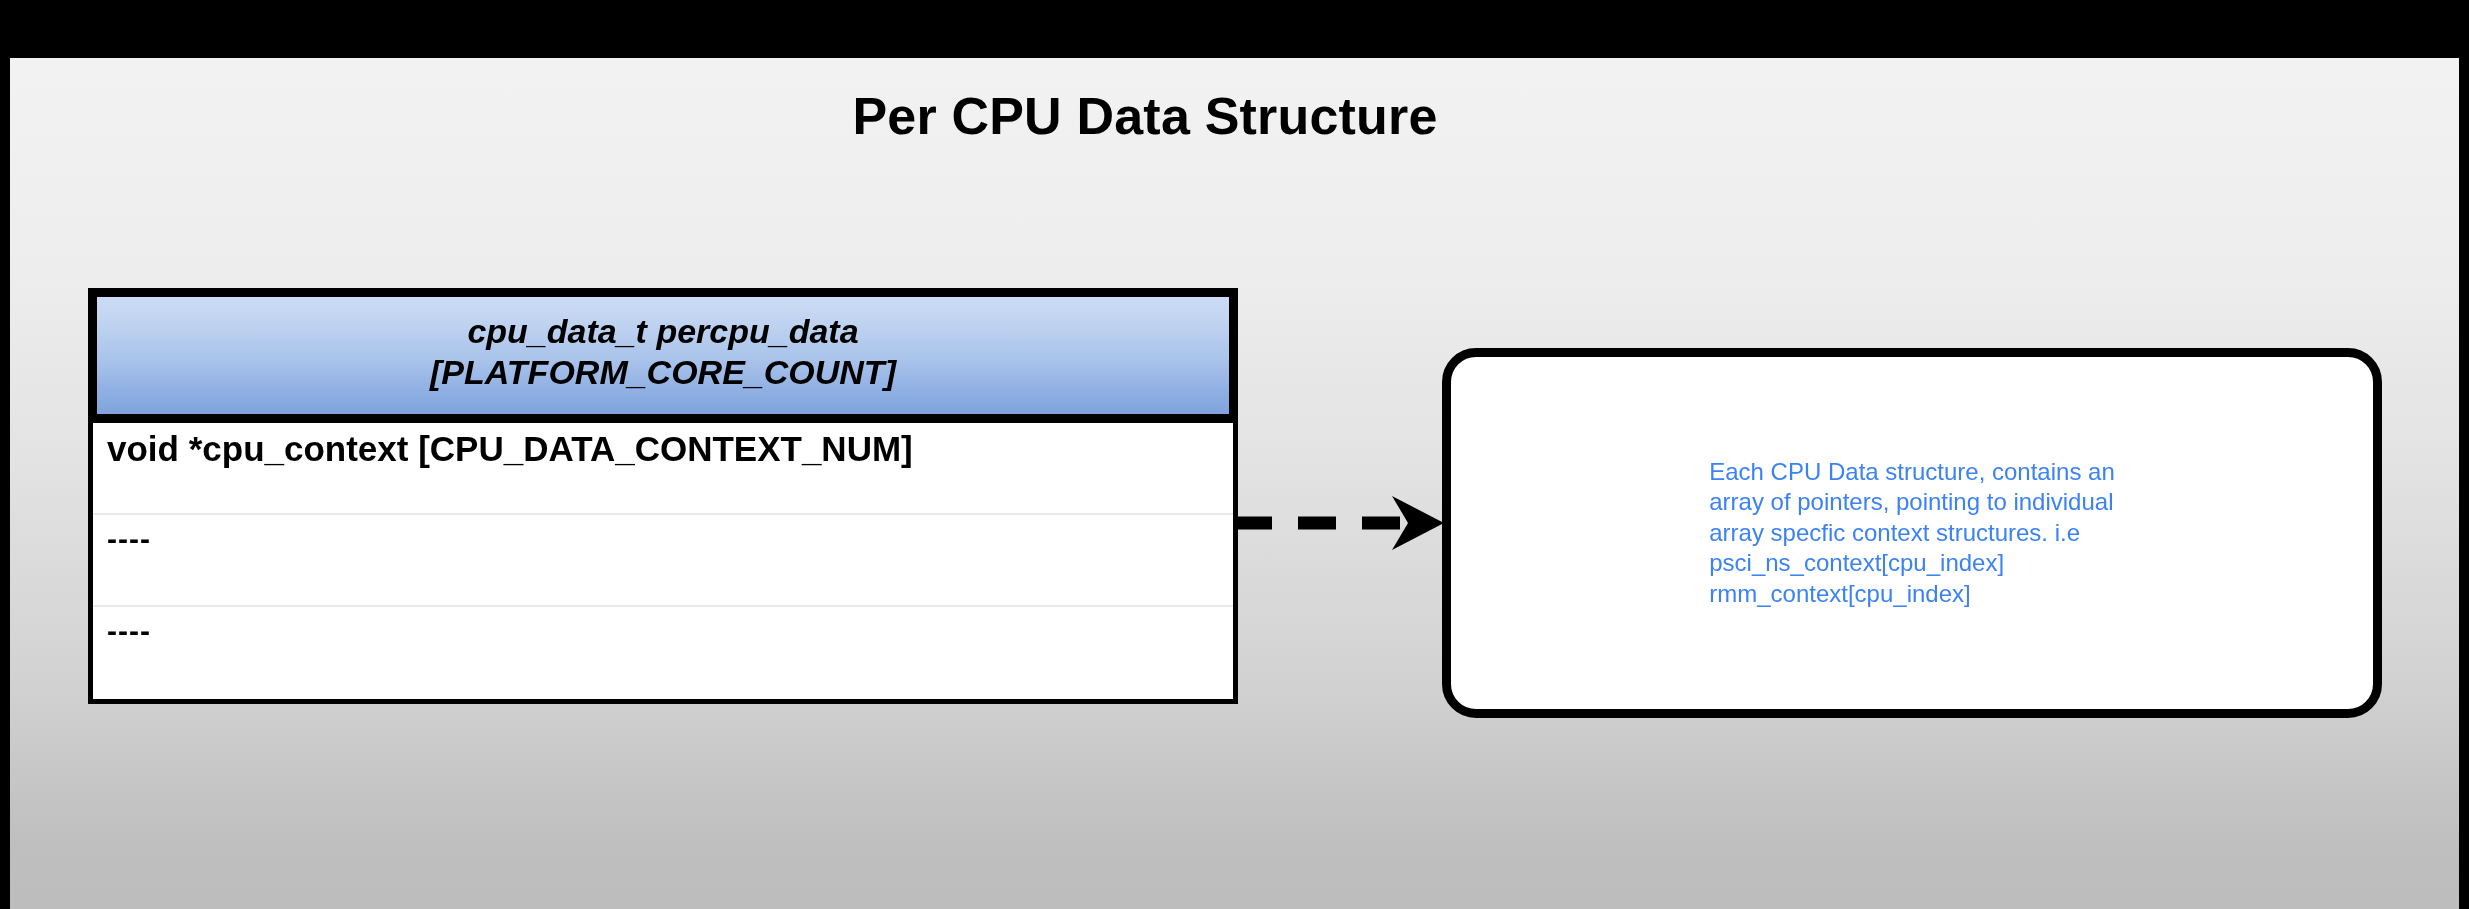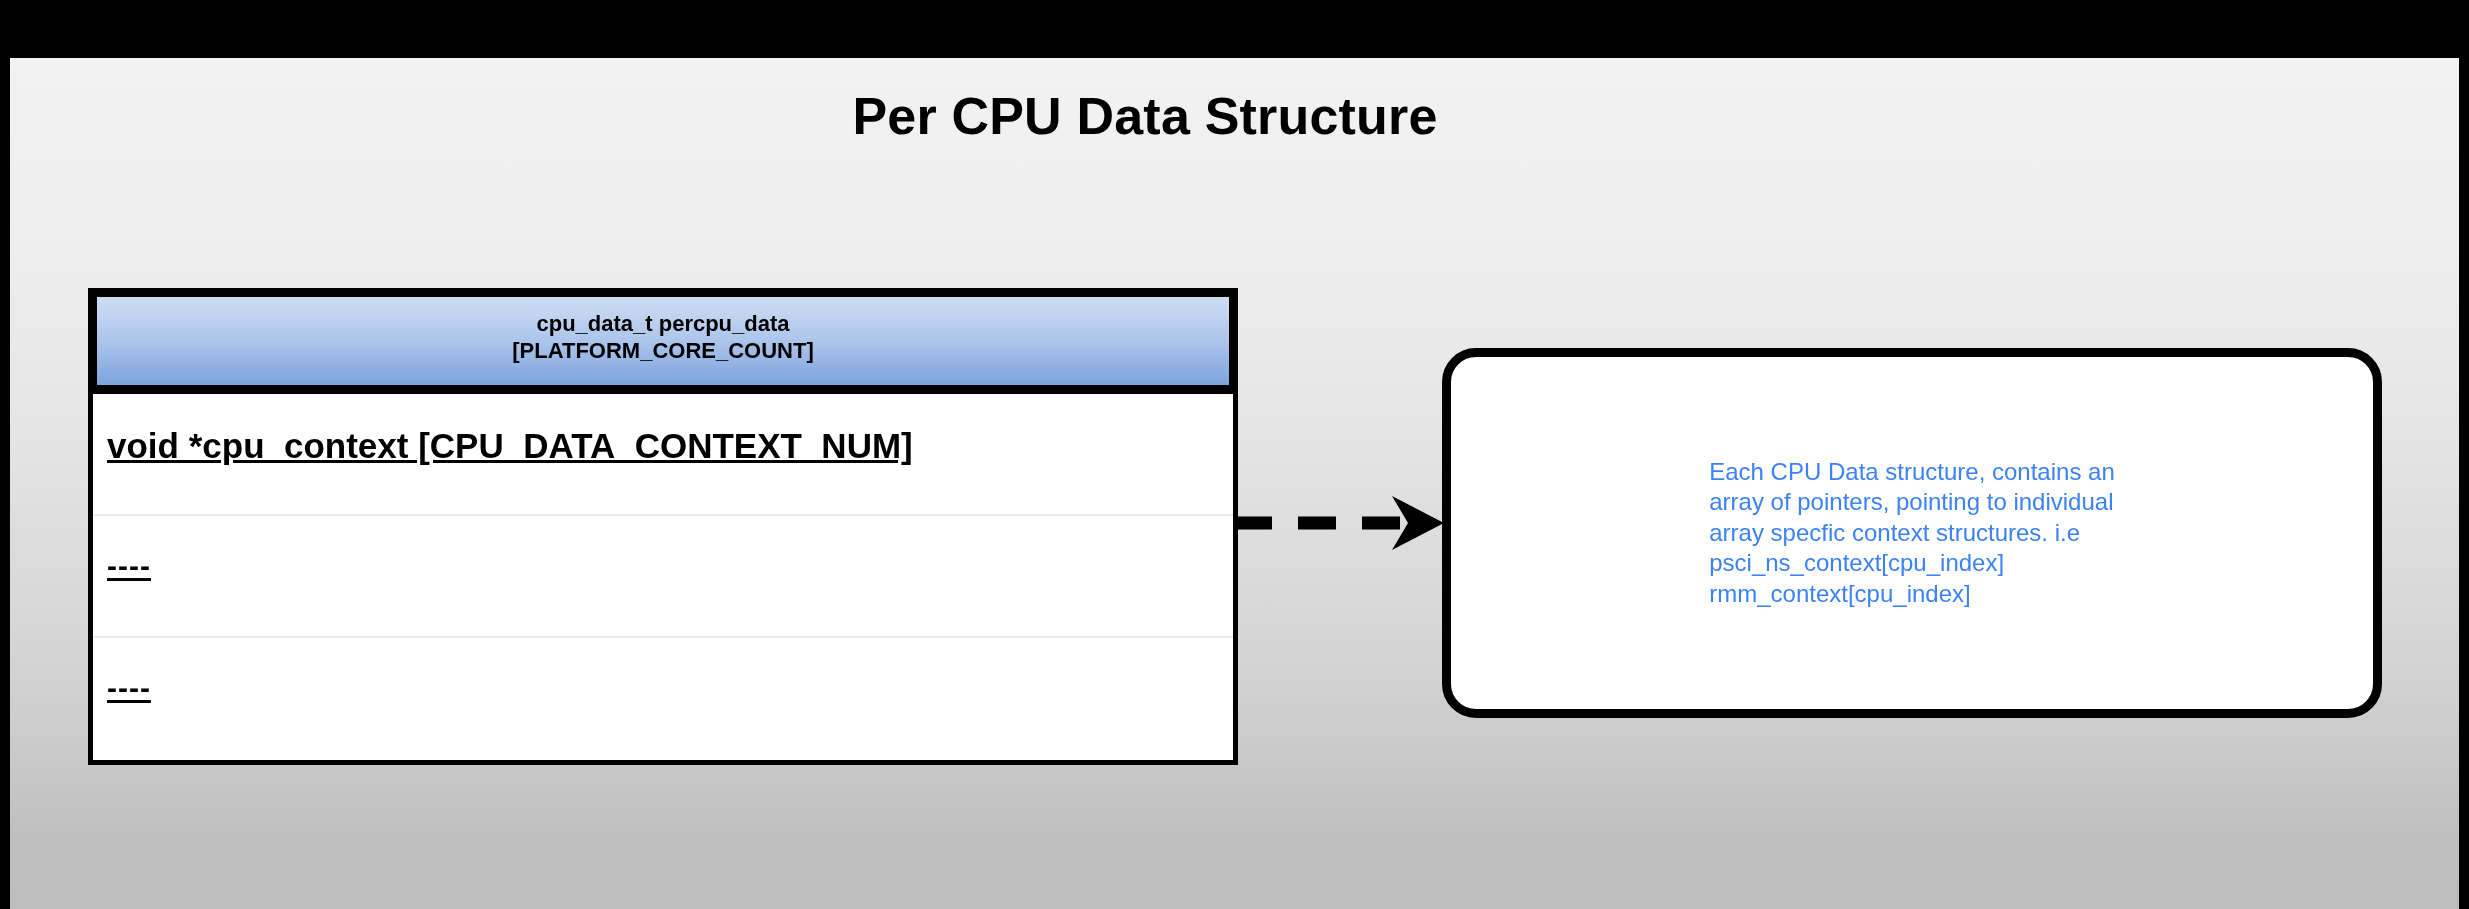--- a/index.html
+++ b/index.html
@@ -58,43 +58,43 @@
 
   #struct-header {
     position: relative;
     box-sizing: border-box;
     border: 9px solid #000000;
     background: linear-gradient(to bottom, #ccdcf4 0%, #bed2f0 25%, #a8c2ea 55%, #8fb0e3 80%, #7ea4dd 100%);
     padding: 14px 18px 20px 18px;
     text-align: center;
   }
   #struct-header .hdr-line {
-    font-size: 22px;
+    font-size: 34px;
     font-weight: bold;
     color: #000000;
     line-height: 1.22;
     white-space: nowrap;
     font-family: "Liberation Sans", sans-serif;
+    font-style: italic;
   }
 
   #struct-body {
     box-sizing: border-box;
     border-left: 5px solid #000000;
     border-right: 5px solid #000000;
     border-bottom: 5px solid #000000;
     border-top: 0;
     background: #ffffff;
   }
   .struct-row {
     box-sizing: border-box;
-    height: 122px;
-    padding: 34px 10px 0 14px;
+    height: 92px;
+    padding: 8px 10px 0 14px;
     border-bottom: 2px solid #ebebeb;
     overflow: hidden;
-    text-decoration: underline;
   }
   .struct-row:last-child {
     border-bottom: none;
   }
   .struct-row .cell-text {
     font-size: 35px;
     font-weight: bold;
     color: #000000;
     line-height: 1.05;
     white-space: nowrap;

